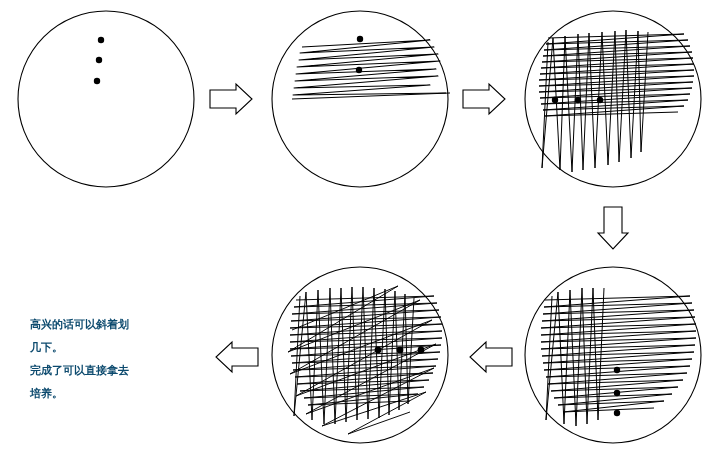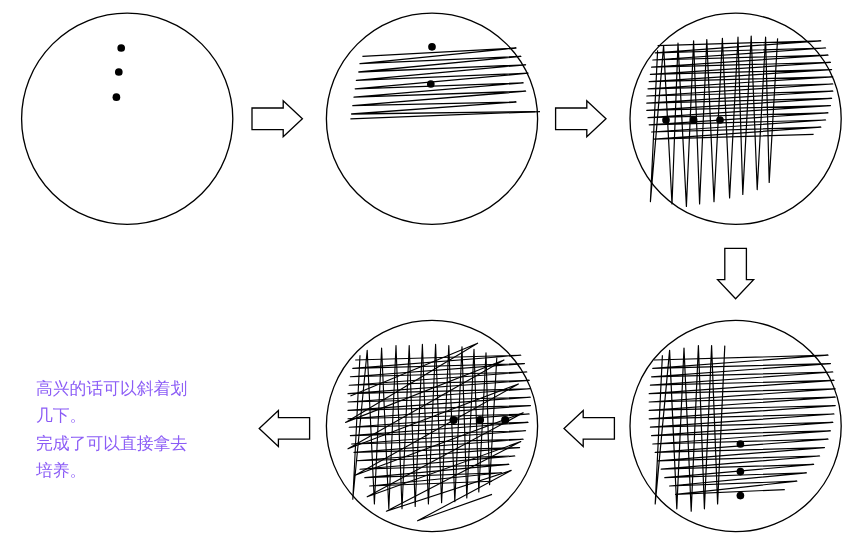--- a/index.html
+++ b/index.html
@@ -19,24 +19,25 @@
     left: 0; top: 0;
     width: 716px;
     height: 455px;
   }
   .caption {
     position: absolute;
     left: 30px;
     top: 313px;
     width: 165px;
     font-family: "DejaVu Sans", sans-serif;
-    font-size: 14px;
+    font-size: 11px;
     line-height: 23px;
-    color: #8b5cf6;
+    color: #0c4a6e;
     white-space: pre-line;
+    font-weight: bold;
   }
   svg { display: block; }
 </style>
 </head>
 <body>
 
 <svg id="stage" width="716" height="455" viewBox="0 0 716 455" xmlns="http://www.w3.org/2000/svg">
 
   <g>
     <circle cx="106" cy="99" r="88" fill="#ffffff" stroke="#000000" stroke-width="1.1"></circle>

